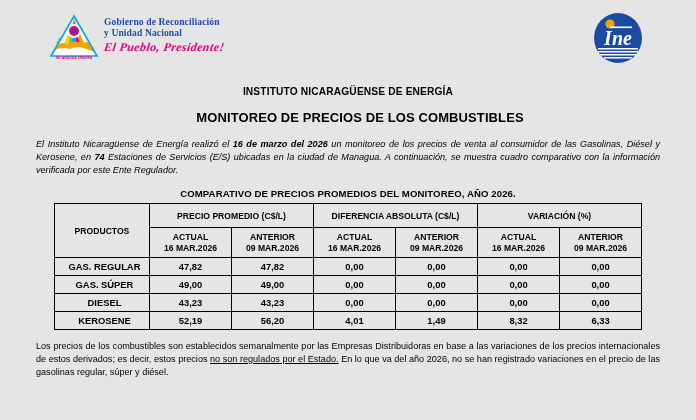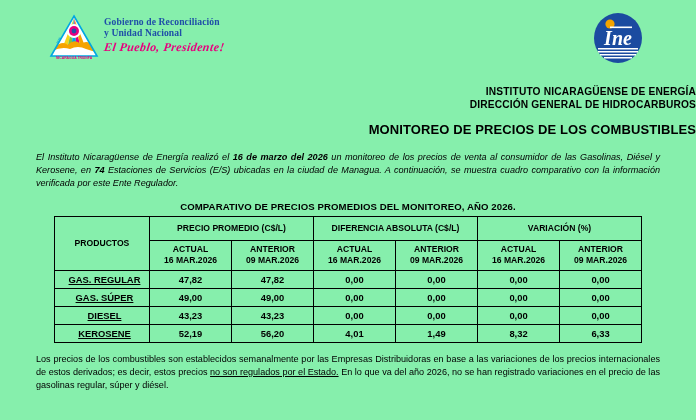--- a/index.html
+++ b/index.html
@@ -8,21 +8,21 @@
     width: 696px; height: 420px;
     background: #ffffff;
     font-family: "Liberation Sans", sans-serif;
     color: #000000;
     overflow: hidden;
   }
   .page {
     position: relative;
     width: 696px;
     height: 420px;
-    background: #86efac;
+    background: #e5e5e5;
   }
 
   
   .header {
     position: relative;
     height: 78px;
   }
   .gov-logo-block {
     position: absolute;
     left: 48px;
@@ -64,21 +64,21 @@
   .ine-logo {
     position: absolute;
     right: 52px;
     top: 12px;
     width: 52px;
     height: 52px;
   }
 
   
   .titles {
-    text-align: right;
+    text-align: center;
     margin-top: 8px;
   }
   .title-main {
     font-size: 10.2px;
     font-weight: bold;
     line-height: 12.6px;
     letter-spacing: .15px;
   }
   .title-sub-wrap { margin-top: 13px; }
   .title-sub {
@@ -122,21 +122,20 @@
     padding: 0;
   }
   .col-prod { width: 95px; }
   .col-data { width: 82px; }
   .hdr-group { height: 24px; font-size: 9px; }
   .hdr-sub { height: 30px; line-height: 11px; }
   .cell-prod {
     text-align: right;
     padding-left: 5px !important;
     font-size: 9px;
-    text-decoration: underline;
   }
   tr.data-row td { height: 18px; font-size: 9.4px; }
 
   
   .footer {
     margin: 10px 36px 0 36px;
     font-size: 9.1px;
     line-height: 13px;
     text-align: justify;
   }
@@ -191,21 +190,20 @@
         <rect x="6" y="36" width="40" height="1.5" fill="#ffffff"></rect>
         <rect x="6" y="39" width="40" height="1.5" fill="#ffffff"></rect>
         <rect x="8" y="42" width="36" height="1.5" fill="#ffffff"></rect>
         <rect x="12" y="45" width="28" height="1.5" fill="#ffffff"></rect>
       </svg>
     </div>
   </div>
 
   <div class="titles">
     <div class="title-main">INSTITUTO NICARAGÜENSE DE ENERGÍA</div>
-    <div class="title-main">DIRECCIÓN GENERAL DE HIDROCARBUROS</div>
     <div class="title-sub-wrap">
       <div class="title-sub">MONITOREO DE PRECIOS DE LOS COMBUSTIBLES</div>
     </div>
   </div>
 
   <p class="intro"><span>El Instituto Nicaragüense de Energía realizó el </span><b>16 de marzo del 2026</b><span> un monitoreo de los precios de venta al consumidor de las Gasolinas, Diésel y Kerosene, en </span><b>74</b><span> Estaciones de Servicios (E/S) ubicadas en la ciudad de Managua. A continuación, se muestra cuadro comparativo con la información verificada por este Ente Regulador.</span></p>
 
   <div class="table-title">COMPARATIVO DE PRECIOS PROMEDIOS DEL MONITOREO, AÑO 2026.</div>
 
   <table class="pricing">

